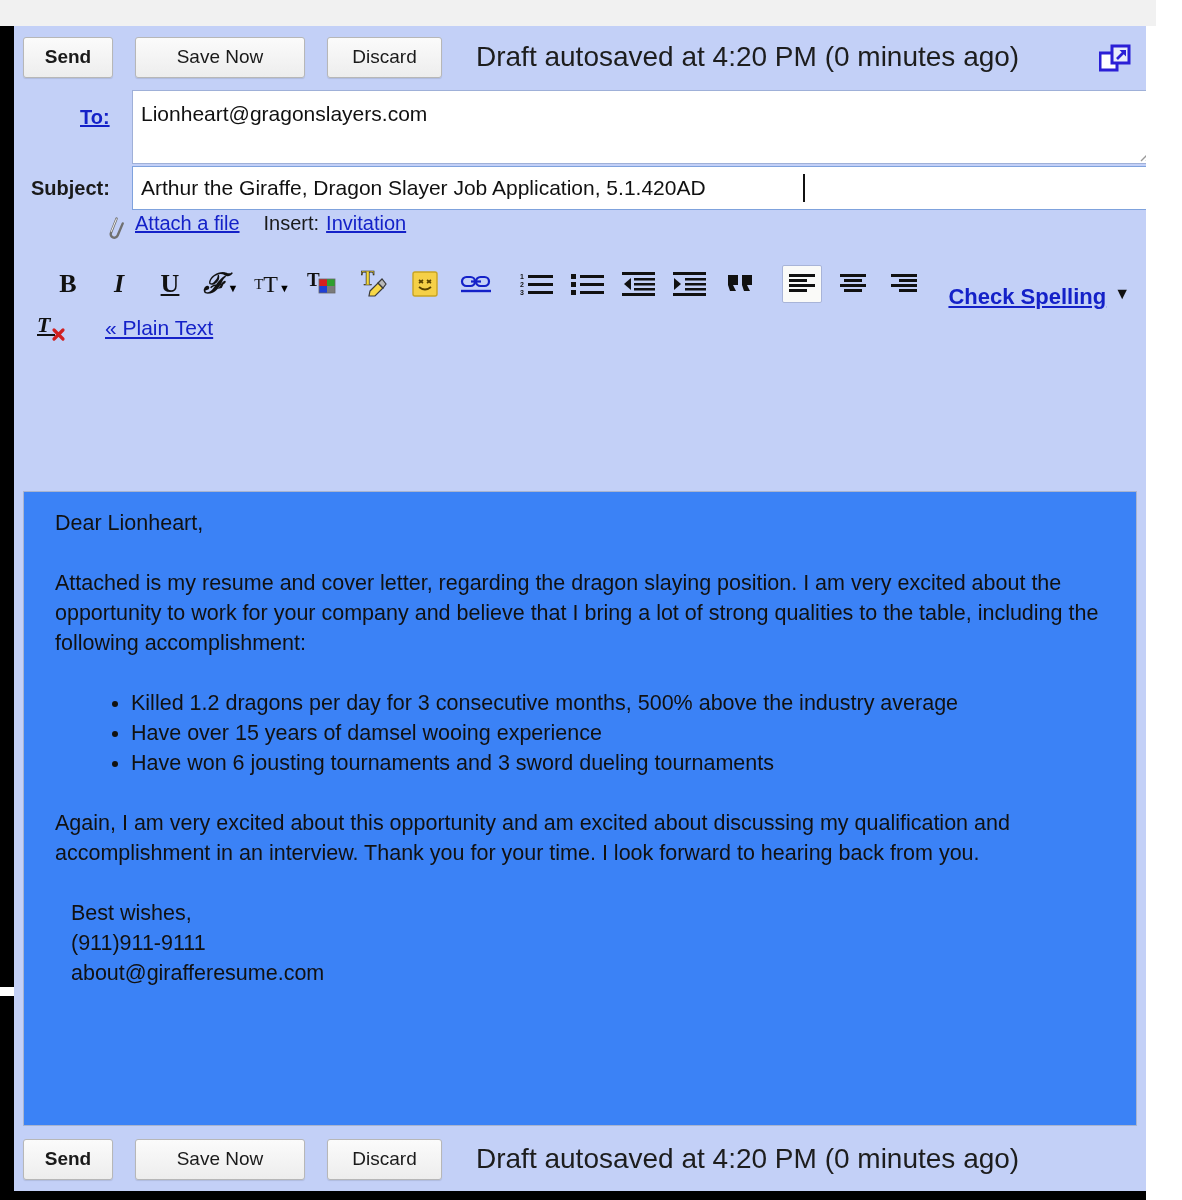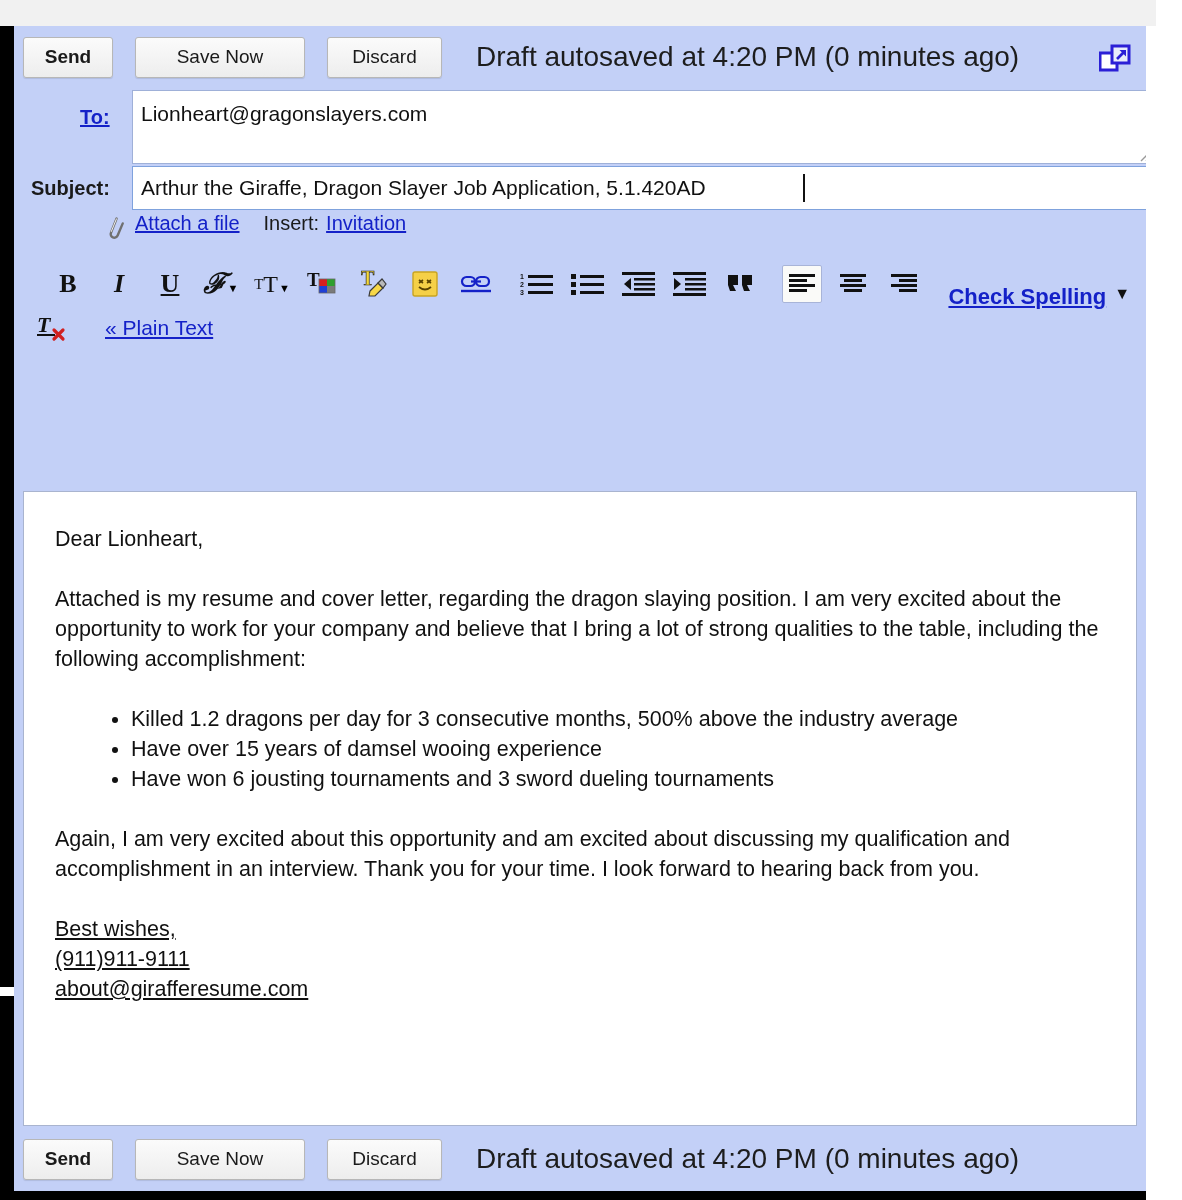--- a/index.html
+++ b/index.html
@@ -308,45 +308,45 @@
     margin-left: 22px;
   }
 
   
   #body-editor {
     position: absolute;
     left: 9px;
     top: 465px;
     width: 1114px;
     height: 635px;
-    background: #ffffff;
+    background: #3b82f6;
     border: 1px solid #a9b4cf;
     box-sizing: border-box;
-    padding: 32px 24px 0 31px;
+    padding: 16px 24px 0 31px;
     overflow: hidden;
     font-size: 21.5px;
     line-height: 30px;
     color: #111111;
   }
   #body-editor p { margin: 0 0 30px 0; }
   .spell-err {
     border-bottom: 0;
     background-image: linear-gradient(45deg, transparent 45%, #cc2222 45%, #cc2222 55%, transparent 55%);
     background-size: 4px 3px;
     background-repeat: repeat-x;
     background-position: 0 100%;
     padding-bottom: 2px;
   }
   #body-list {
     margin: 4px 0 30px 0;
     padding-left: 76px;
     list-style: disc;
   }
   #body-list li { margin: 0; }
-  #signature { margin: 0; text-decoration: underline; }
+  #signature { margin: 16px; }
   #signature div { white-space: nowrap; }
 
   
   #bottom-bar {
     position: absolute;
     left: 0;
     bottom: 0;
     width: 1132px;
     height: 64px;
     background: #c3d0f7;

